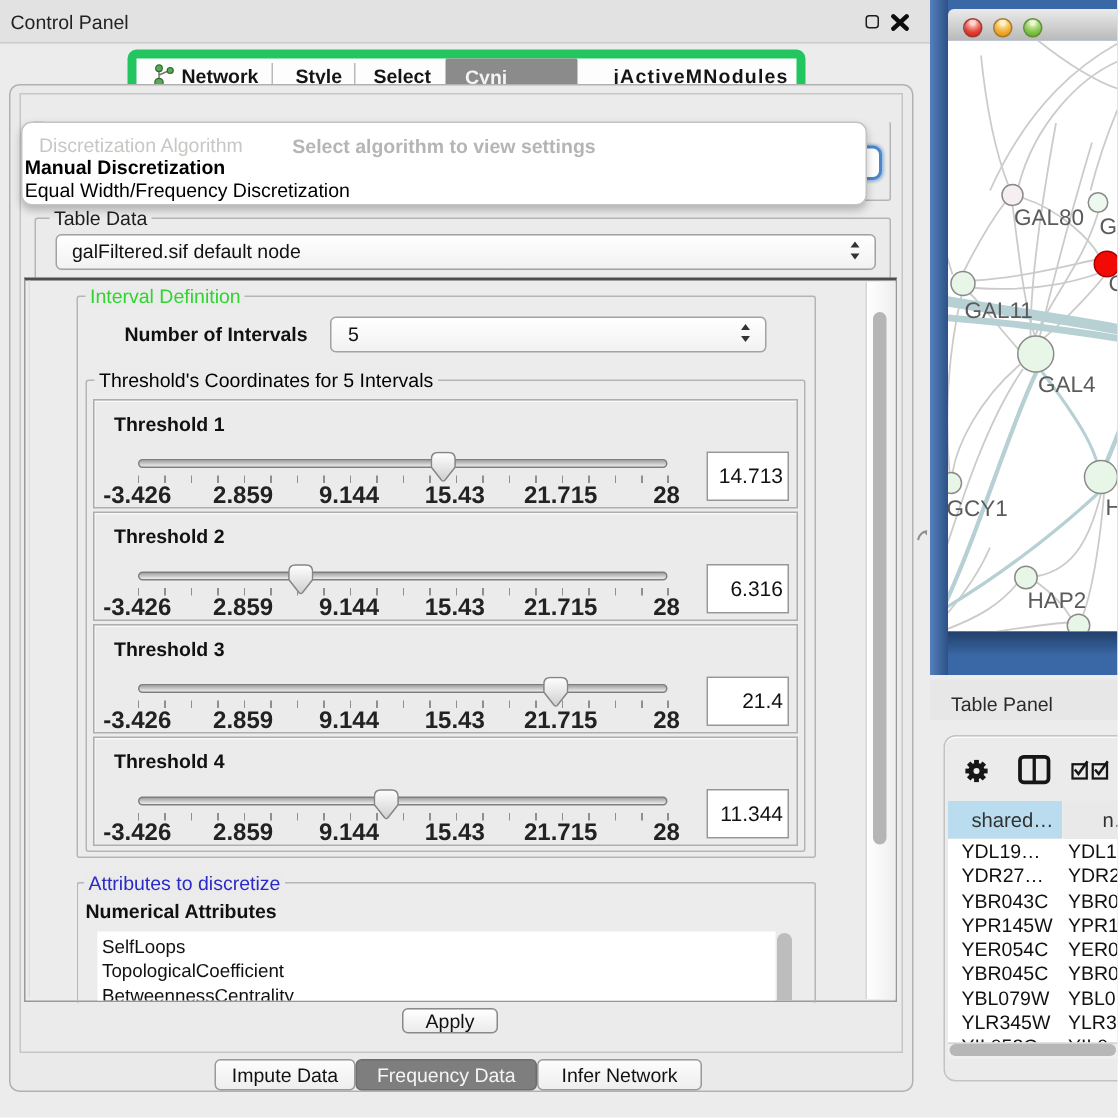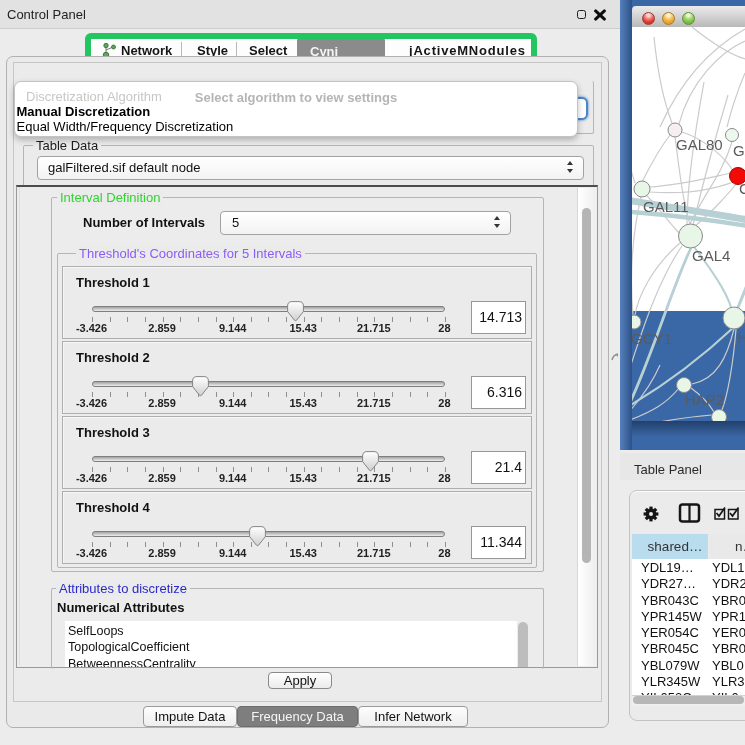--- a/index.html
+++ b/index.html
@@ -53,21 +53,21 @@
 #grp-int{left:51px;top:197px;width:491px;height:373px;}
 #grp-thr{left:57px;top:253px;width:478px;height:313px;}
 
 .thrp{left:62px;width:468px;height:71px;background:#ebebeb;
   border:1px solid #aeaeae;box-shadow:inset 0 1px 0 #f8f8f8, inset 1px 0 0 #f4f4f4;}
 .thrlab{position:absolute;left:13px;top:8px;font-size:13px;font-weight:bold;color:#111;}
 .track{position:absolute;left:28.5px;top:39px;width:351px;height:4px;border-radius:3px;
   background:linear-gradient(#a2a2a2,#ededed);border:1px solid #7e7e7e;}
 .ticks{position:absolute;left:28.5px;top:50px;width:354px;height:5px;
   background:repeating-linear-gradient(to right,#8f8f8f 0,#8f8f8f 1px,transparent 1px,transparent 17.65px);}
-.slab{position:absolute;top:55px;transform:translateX(-50%);font-size:11px;font-weight:bold;color:#222;}
+.slab{position:absolute;top:55px;transform:translateX(-50%);font-size:16px;font-weight:bold;color:#222;}
 .thumb{position:absolute;top:34px;width:17px;height:21px;}
 .vbox{position:absolute;left:408px;top:34px;width:50px;height:31px;background:#fff;
   border:1px solid #979797;font-size:14px;color:#111;text-align:right;line-height:31px;padding-right:3px;}
 
 #grp-attr{left:51px;top:588px;width:491px;height:80px;border-bottom:none;}
 #numattr{left:57px;top:600px;font-size:13px;font-weight:bold;color:#111;}
 #attrlist{left:65px;top:621px;width:452px;height:46px;background:#fff;overflow:hidden;}
 .li{position:absolute;left:3px;font-size:12.5px;color:#111;}
 #attrsb{left:518px;top:622px;width:9.5px;height:45px;background:#bdbdbd;border-radius:5px 5px 0 0;}
 
@@ -77,21 +77,21 @@
 .btab{top:706px;height:19px;background:linear-gradient(#fdfdfd,#eeeeee);border:1px solid #9a9a9a;
   border-radius:4px;text-align:center;font-size:13px;color:#111;line-height:19px;}
 #btab2{background:#7e7e7e;color:#f5f5f5;border-color:#6d6d6d;}
 
 #netwin{left:620px;top:0;width:125px;height:450px;background:#3a67a5;}
 #netwin-left{left:0;top:0;width:12px;height:450px;background:linear-gradient(to right,#5580bc,#2d5187);}
 #netbar{left:12px;top:6px;width:113px;height:21px;background:linear-gradient(#ebebeb,#b9b9b9);
   border-radius:4px 0 0 0;border-bottom:1px solid #8b8b8b;}
 #netbot{left:12px;top:421px;width:113px;height:29px;background:linear-gradient(#22406b,#3a67a5 55%);}
 .light{position:absolute;top:6px;width:11px;height:11px;border-radius:50%;}
-#canvas{left:12px;top:27px;width:113px;height:284px;background:#ffffff;}
+#canvas{left:12px;top:27px;width:113px;height:394px;background:#ffffff;}
 
 #tpbar{left:620px;top:453px;width:125px;height:27px;background:#e7e7e7;}
 #tpbar span{position:absolute;left:14px;top:9px;font-size:13px;color:#2a2a2a;}
 #tablebox{left:629px;top:490px;width:130px;height:229px;background:#ebebeb;
   border:1px solid #c3c3c3;border-radius:8px;box-shadow:inset 0 1px 0 #fcfcfc;}
 #thead1{left:632px;top:534px;width:76px;height:25px;background:#b9ddee;border-bottom:1px solid #9cb6c4;
   text-align:center;font-size:13.5px;color:#333;line-height:25px;text-indent:10px;}
 #thead2{left:709px;top:534px;width:60px;height:25px;background:#e9e9e9;border-bottom:1px solid #b5b5b5;
   font-size:13.5px;color:#333;line-height:25px;padding-left:26px;}
 #tbody{left:632px;top:559px;width:113px;height:136px;background:#ffffff;overflow:hidden;}
@@ -161,21 +161,21 @@
   <div class="abs grp" id="grp-int">
     <span class="grptitle" style="left:5px;color:#2fd42f">Interval Definition</span>
   </div>
   <span class="abs b13" style="left:83px;top:215px">Number of Intervals</span>
   <div class="abs combo" style="left:220px;top:211px;width:289px;height:22px;">
     <span class="abs" style="left:11px;top:3px;font-size:13px;color:#111">5</span>
     <span class="arr up abs" style="right:10px;top:4px"></span>
     <span class="arr dn abs" style="right:10px;top:12px"></span>
   </div>
   <div class="abs grp" id="grp-thr">
-    <span class="grptitle" style="left:18px;color:#8b5cf6">Threshold's Coordinates for 5 Intervals</span>
+    <span class="grptitle" style="left:5px;color:#000000">Threshold's Coordinates for 5 Intervals</span>
   </div>
 
   <div class="abs thrp" style="top:266px">
     <span class="thrlab">Threshold 1</span>
     <div class="track"></div>
       <div class="ticks"></div>
     <svg class="thumb" style="left:223.7px" viewBox="0 0 17 21">
         <path d="M0.6,5 Q0.6,0.6 5,0.6 L12,0.6 Q16.4,0.6 16.4,5 L16.4,10.5 L9.6,19.2 Q8.5,20.2 7.4,19.2 L0.6,10.5 Z" fill="url(#thg1)" stroke="#858585" stroke-width="1"></path>
         <defs>
           <linearGradient id="thg1" x1="0" y1="0" x2="0" y2="1">

